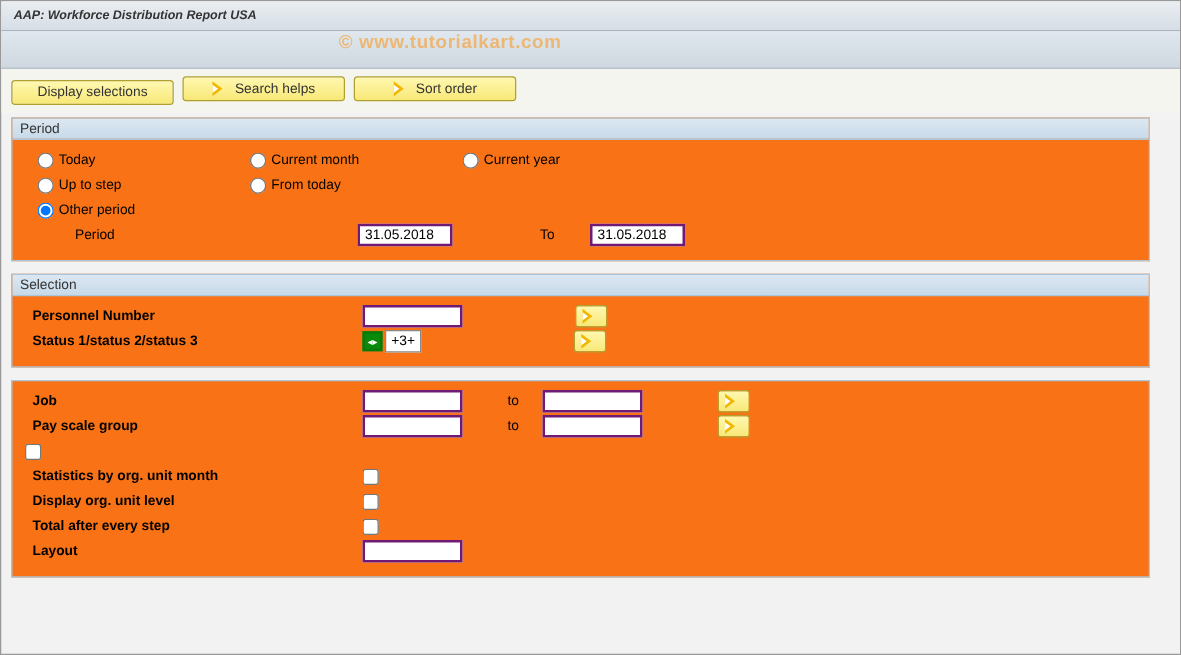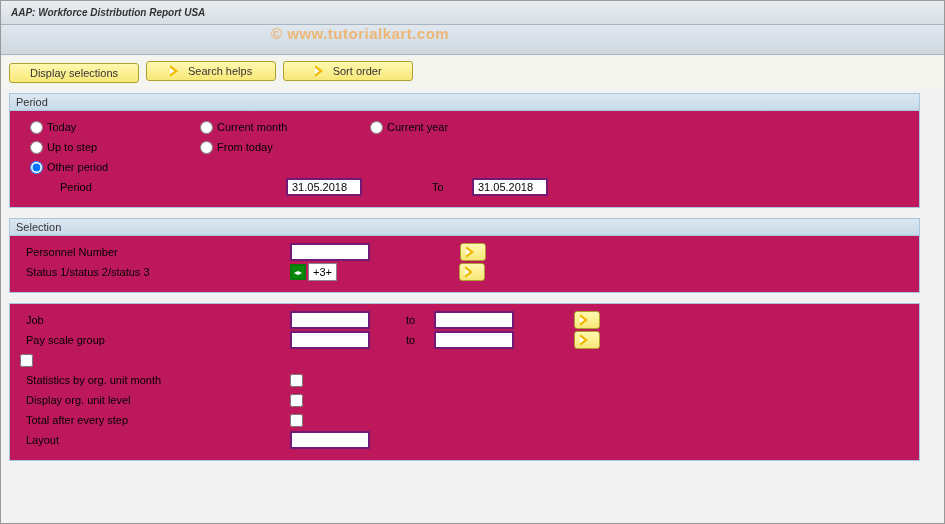--- a/index.html
+++ b/index.html
@@ -83,21 +83,21 @@
       border-left: 8px solid #fff;
       border-top: 6px solid transparent;
       border-bottom: 6px solid transparent;
       transform: scale(0.55);
       transform-origin: left center;
     }
 
     .group {
       margin: 4px 24px 10px 8px;
       border: 1px solid #a9c6dd;
-      background: #be185d;
+      background: #f97316;
     }
     .group-title {
       background: linear-gradient(#dce8f2, #c7d9e8);
       border-bottom: 1px solid #a9c6dd;
       padding: 2px 6px;
       font-size: 11px;
       color: #333;
     }
     .group-body {
       padding: 6px 10px 10px 10px;
@@ -112,20 +112,21 @@
       width: 170px;
       display: flex;
       align-items: center;
     }
     input[type=radio] {
       margin: 0 4px 0 10px;
     }
     .field-label {
       width: 210px;
       padding-left: 6px;
+      font-weight: bold;
     }
     .indent-label {
       padding-left: 40px;
       width: 210px;
     }
     input[type=text] {
       border: 2px solid #701a75;
       height: 18px;
       font-size: 11px;
       padding: 0 4px;

